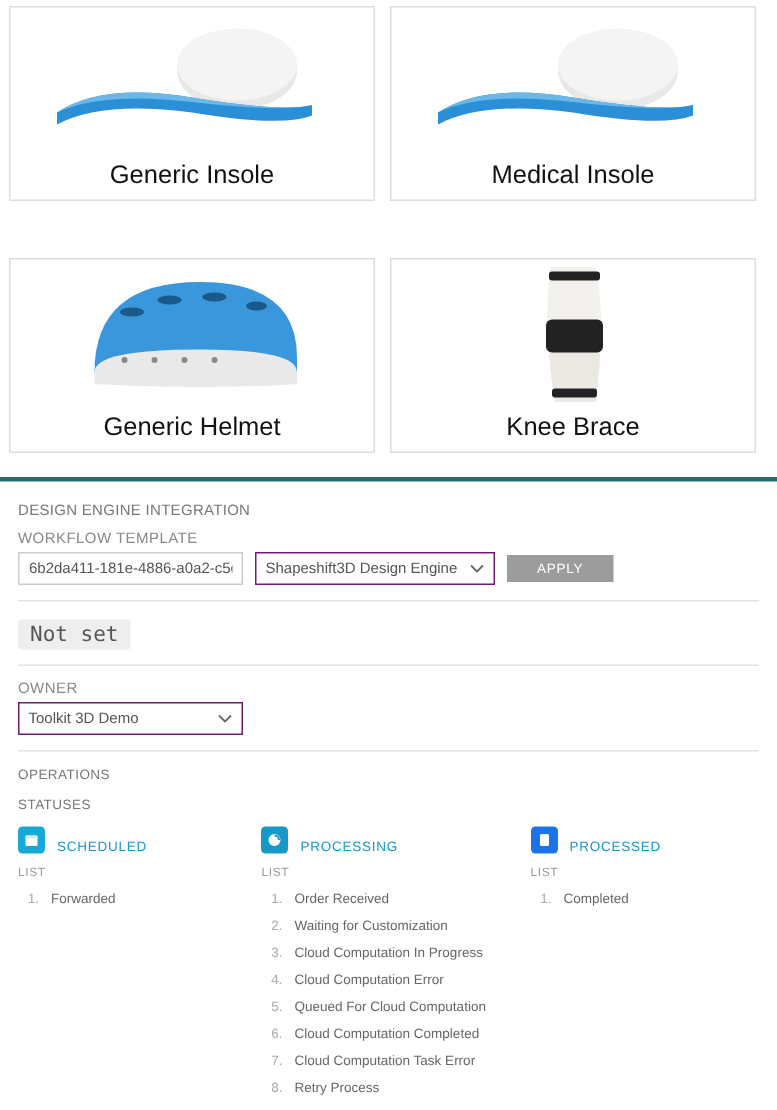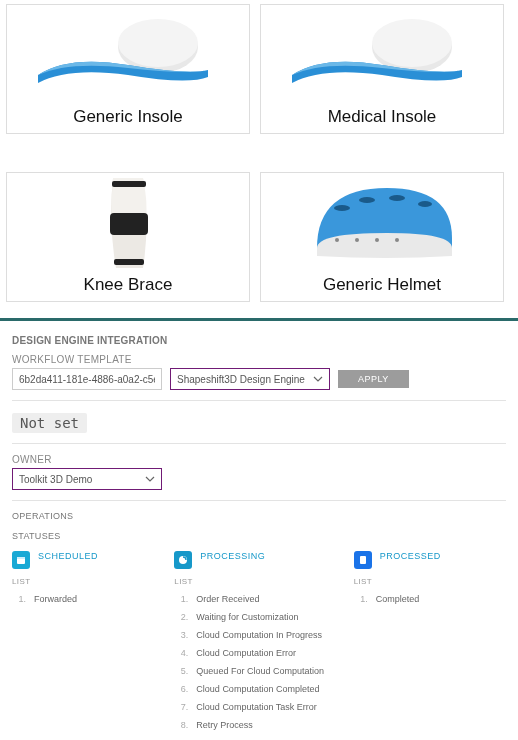--- a/index.html
+++ b/index.html
@@ -13,39 +13,39 @@
   .row-gap { height:18px; width:100%; }
 
   
   .insole-svg { width:200px; height:80px; }
   .helmet-svg { width:170px; height:90px; }
   .brace-svg  { width:80px;  height:100px; }
 
   
   .divider-bar { height:3px; background:#2a6a6a; margin-top:4px; }
   .panel { padding:8px 12px 16px; color:#666; }
-  .panel h1.section { font-size:10px; font-weight:700; letter-spacing:0.2px; color:#777; margin:6px 0 8px; }
+  .panel h1.section { font-size:10px; font-weight:400; letter-spacing:0.2px; color:#777; margin:6px 0 8px; }
   .field-label { font-size:10px; letter-spacing:0.3px; color:#888; margin:6px 0 3px; }
   .row { display:flex; align-items:center; gap:8px; }
   .text-input { height:22px; border:1px solid #ccc; padding:0 6px; font-size:10px; color:#555; background:#fff; }
   .text-input.guid { width:150px; }
   .select { height:22px; border:1px solid #701a75; padding:0 20px 0 6px; font-size:10px; color:#555; background:#fff; position:relative; display:flex; align-items:center; cursor:pointer; }
   .select .chev { position:absolute; right:6px; top:5px; }
   .select.engine { width:160px; }
   .select.owner  { width:150px; margin-top:2px;}
   .btn-apply { height:18px; padding:0 20px; background:#9c9c9c; color:#fff; border:none; font-size:9px; letter-spacing:0.5px; cursor:pointer; }
   .pill-notset { display:inline-block; background:#eee; color:#555; font-family:monospace; font-size:14px; padding:2px 8px; border-radius:2px; margin-top:2px;}
   
   hr.thin { border:none; border-top:1px solid #e3e3e3; margin:10px 0; }
   .sub-h { font-size:9px; color:#777; letter-spacing:0.3px; margin:4px 0 10px; }
   
   .status-cols { display:flex; gap:10px; }
   .status-col { flex:1; min-width:0; }
   .status-col.narrow { flex:0.9; }
-  .status-head { display:flex; align-items:flex-start; gap:8px; margin-bottom:8px; }
+  .status-head { display:flex; align-items:flex-end; gap:8px; margin-bottom:8px; }
   .status-icon { width:18px; height:18px; border-radius:3px; display:flex; align-items:center; justify-content:center; }
   .ic-scheduled { background:#19a9d5; }
   .ic-processing{ background:#1698c9; }
   .ic-processed { background:#1a73e8; }
   .status-title { font-size:9px; letter-spacing:0.5px; color:#1698c9; font-weight:500; }
   .status-list-label { font-size:8px; color:#999; letter-spacing:0.4px; margin:6px 0 4px; }
   ol.status-list { list-style:none; padding-left:4px; }
   ol.status-list li { font-size:9px; color:#666; padding:4px 0; display:flex; gap:8px; }
   ol.status-list li .num { color:#aaa; width:10px; text-align:right; }
 
@@ -74,50 +74,50 @@
         <ellipse cx="130" cy="32" rx="40" ry="26" fill="#e8e8e8"></ellipse>
         <ellipse cx="130" cy="28" rx="40" ry="24" fill="#f4f4f4"></ellipse>
         <path d="M10 60 Q 40 40 100 50 Q 160 60 180 55 L180 62 Q 160 70 100 60 Q 40 52 10 68 Z" fill="#2a8fd6"></path>
         <path d="M10 60 Q 40 40 100 50 Q 160 60 180 55 Q 160 60 100 53 Q 40 46 10 60 Z" fill="#6bb8e8"></path>
       </svg>
     </div>
     <div class="label">Medical Insole</div>
   </div>
 
   <div class="row-gap"></div>
-
-  <div class="product-card">
-    <div class="img-wrap">
-      <svg class="brace-svg" viewBox="0 0 80 100">
-        <path d="M25 5 Q 20 50 28 95 L55 95 Q 62 50 55 5 Z" fill="#ece9e4"></path>
-        <path d="M25 5 Q 23 30 24 50 L58 50 Q 60 28 55 5 Z" fill="#f3f1ed"></path>
-        <rect x="22" y="40" width="38" height="22" rx="4" fill="#222"></rect>
-        <rect x="24" y="8" width="34" height="6" rx="2" fill="#222"></rect>
-        <rect x="26" y="86" width="30" height="6" rx="2" fill="#222"></rect>
-      </svg>
-    </div>
-    <div class="label">Knee Brace</div>
-  </div>
 
   <div class="product-card">
     <div class="img-wrap">
       <svg class="helmet-svg" viewBox="0 0 170 90">
         <path d="M20 70 Q 20 10 90 10 Q 155 10 155 60 L155 70 Z" fill="#3a97db"></path>
         <path d="M20 70 Q 20 55 90 55 Q 155 55 155 70 L155 78 Q 90 82 20 78 Z" fill="#e9e9e9"></path>
         <ellipse cx="45" cy="30" rx="8" ry="3" fill="#1a5a8a"></ellipse>
         <ellipse cx="70" cy="22" rx="8" ry="3" fill="#1a5a8a"></ellipse>
         <ellipse cx="100" cy="20" rx="8" ry="3" fill="#1a5a8a"></ellipse>
         <ellipse cx="128" cy="26" rx="7" ry="3" fill="#1a5a8a"></ellipse>
         <circle cx="40" cy="62" r="2" fill="#888"></circle>
         <circle cx="60" cy="62" r="2" fill="#888"></circle>
         <circle cx="80" cy="62" r="2" fill="#888"></circle>
         <circle cx="100" cy="62" r="2" fill="#888"></circle>
       </svg>
     </div>
     <div class="label">Generic Helmet</div>
+  </div>
+
+  <div class="product-card">
+    <div class="img-wrap">
+      <svg class="brace-svg" viewBox="0 0 80 100">
+        <path d="M25 5 Q 20 50 28 95 L55 95 Q 62 50 55 5 Z" fill="#ece9e4"></path>
+        <path d="M25 5 Q 23 30 24 50 L58 50 Q 60 28 55 5 Z" fill="#f3f1ed"></path>
+        <rect x="22" y="40" width="38" height="22" rx="4" fill="#222"></rect>
+        <rect x="24" y="8" width="34" height="6" rx="2" fill="#222"></rect>
+        <rect x="26" y="86" width="30" height="6" rx="2" fill="#222"></rect>
+      </svg>
+    </div>
+    <div class="label">Knee Brace</div>
   </div>
 
 </div>
 
 <div class="divider-bar"></div>
 
 <div class="panel">
 
   <h1 class="section">DESIGN ENGINE INTEGRATION</h1>
 

